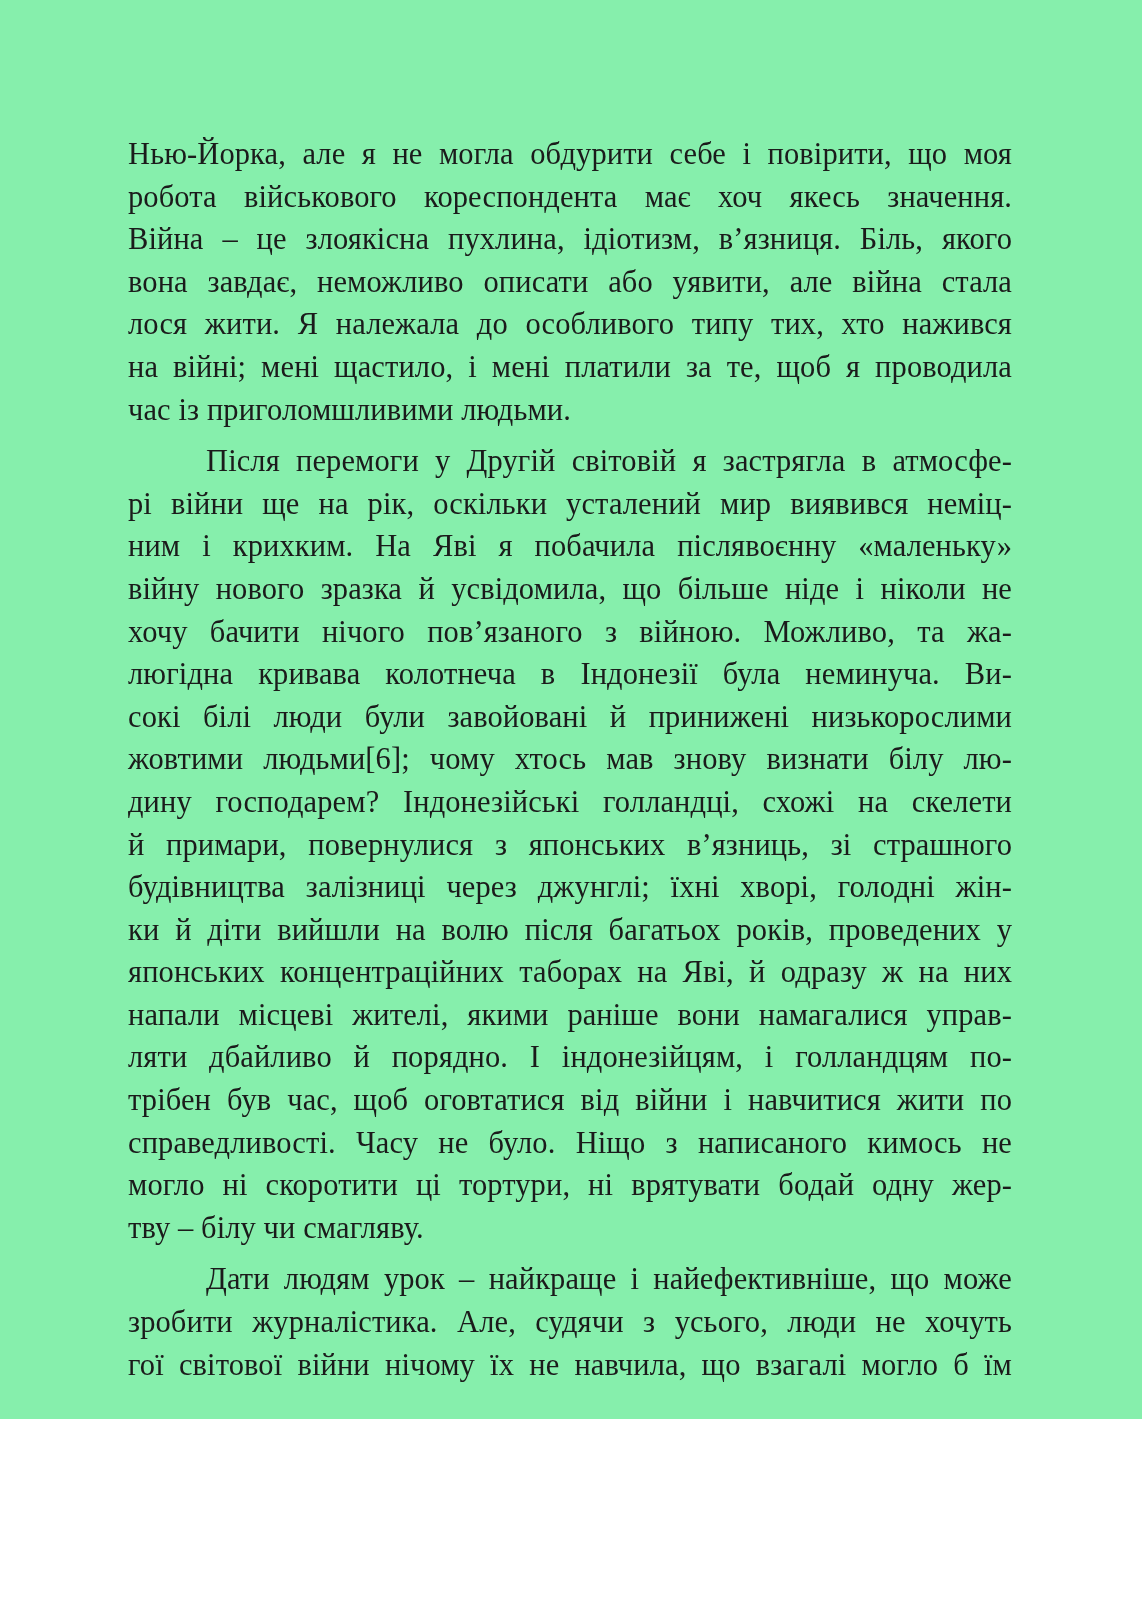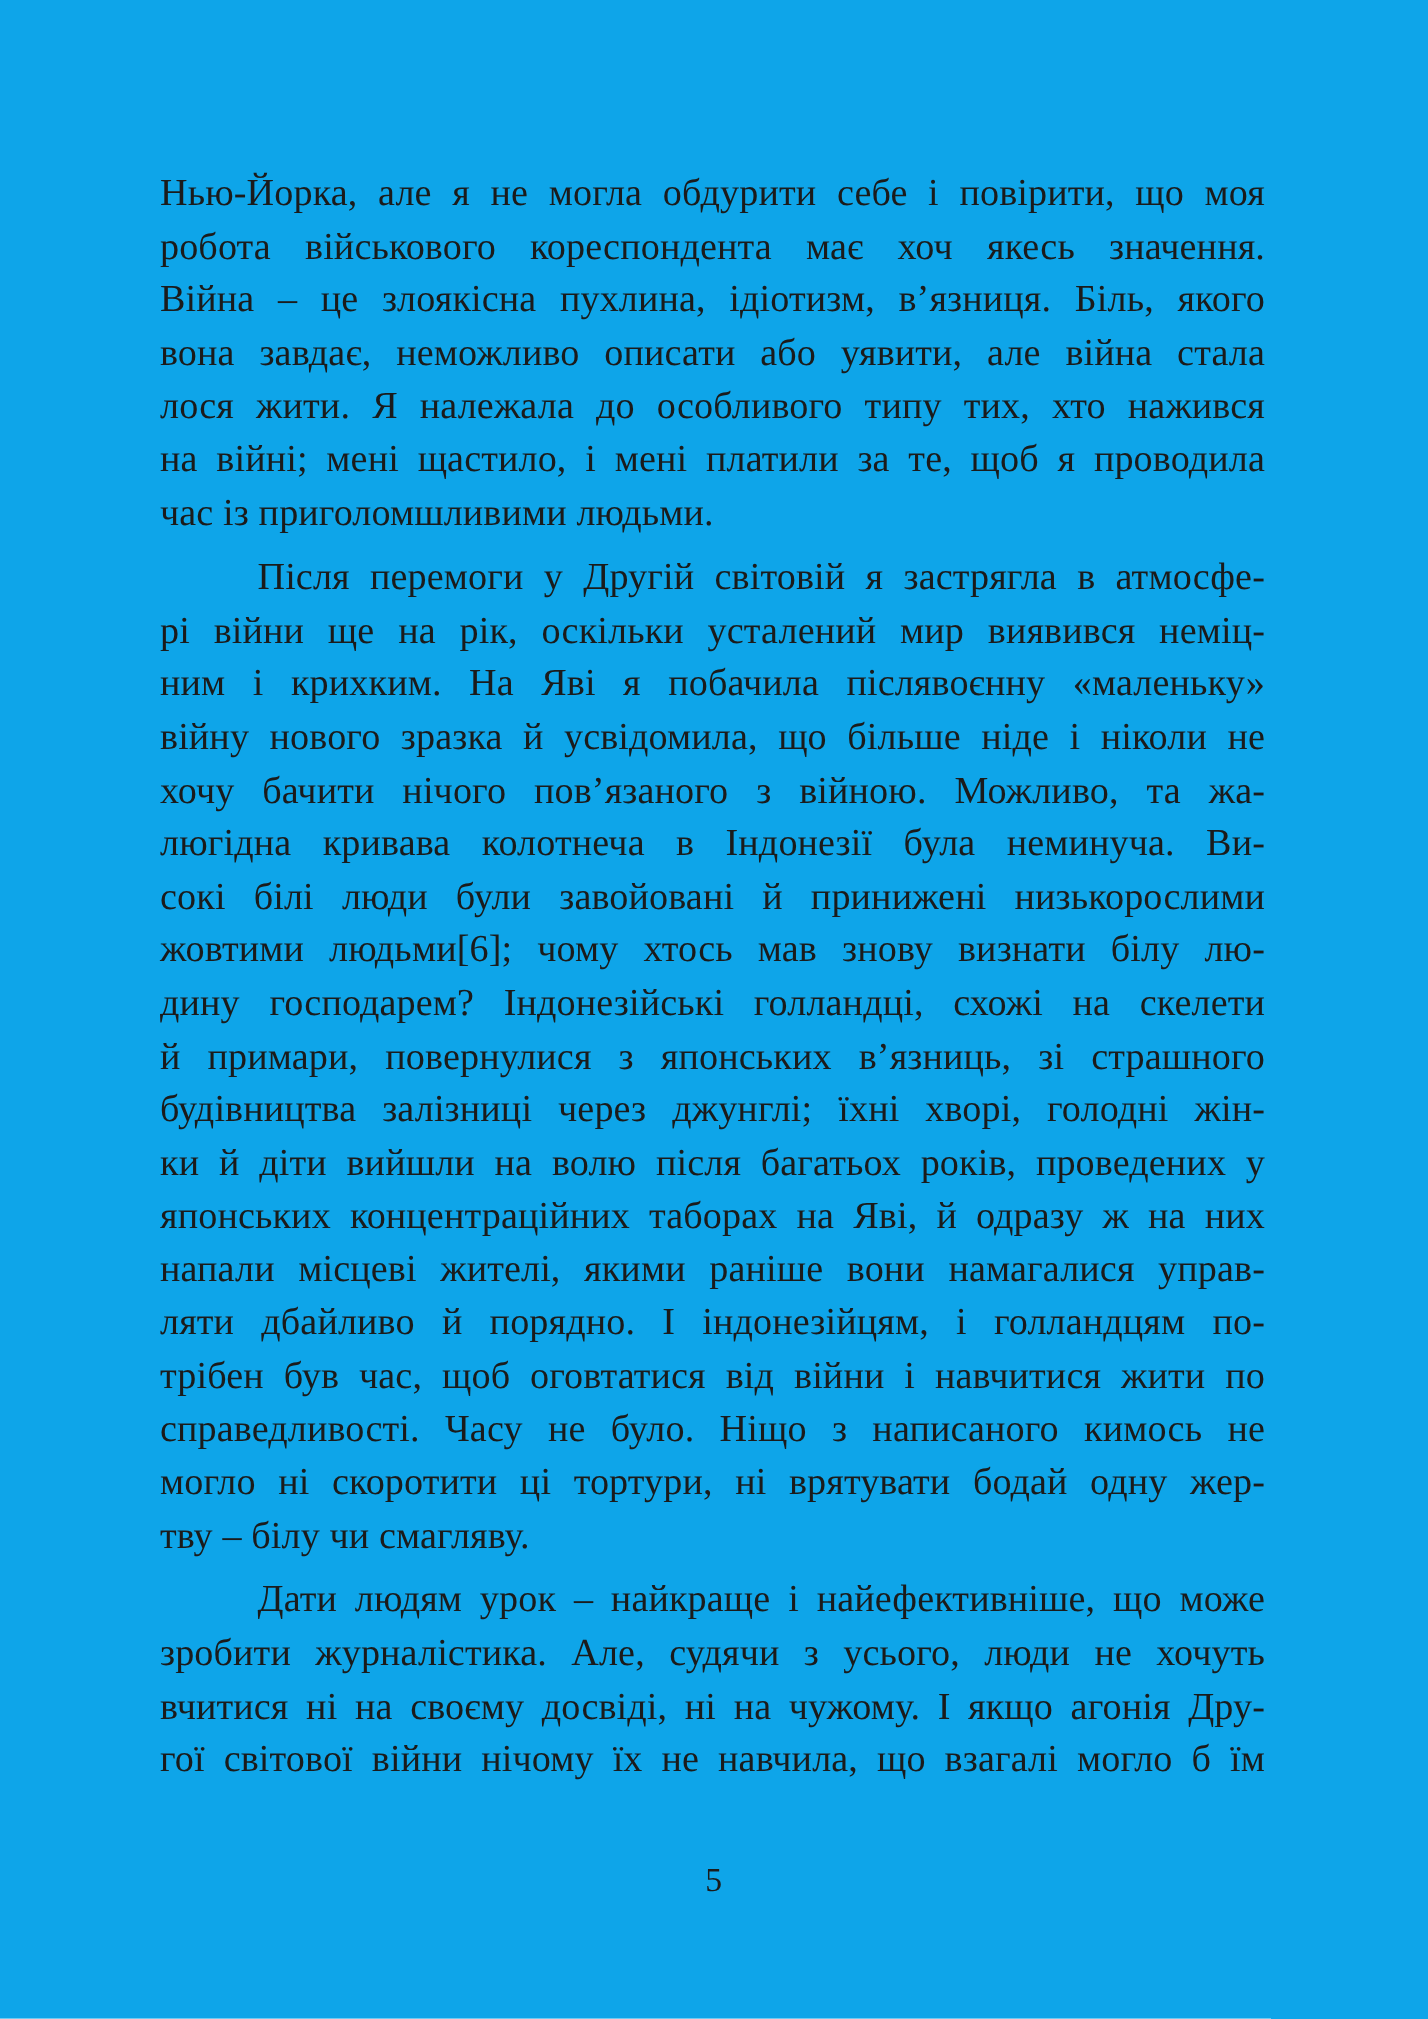--- a/index.html
+++ b/index.html
@@ -7,22 +7,22 @@
     padding: 0;
     background: #ffffff;
   }
   body {
     font-family: "Liberation Serif", "DejaVu Serif", serif;
     color: #1b1b1b;
   }
   .page {
     position: relative;
     width: 1142px;
-    height: 1615px;
-    background: #0ea5e9;
+    height: 1419px;
+    background: #86efac;
     overflow: hidden;
     box-sizing: border-box;
   }
   .text-block {
     position: absolute;
     left: 128px;
     top: 133px;
     width: 884px;
   }
   .para {
@@ -110,21 +110,20 @@
       <span class="line just">справедливості. Часу не було. Ніщо з написаного кимось не</span>
       <span class="line just">могло ні скоротити ці тортури, ні врятувати бодай одну жер-</span>
       <span class="line last">тву – білу чи смагляву.</span>
     </p>
 
     <div class="para-gap"></div>
 
     <p class="para">
       <span class="line just indent">Дати людям урок – найкраще і найефективніше, що може</span>
       <span class="line just">зробити журналістика. Але, судячи з усього, люди не хочуть</span>
-      <span class="line just">вчитися ні на своєму досвіді, ні на чужому. І якщо агонія Дру-</span>
       <span class="line just">гої світової війни нічому їх не навчила, що взагалі могло б їм</span>
     </p>
 
   </div>
 
   <div class="page-number">5</div>
 
 </div>
 
 </body></html>

